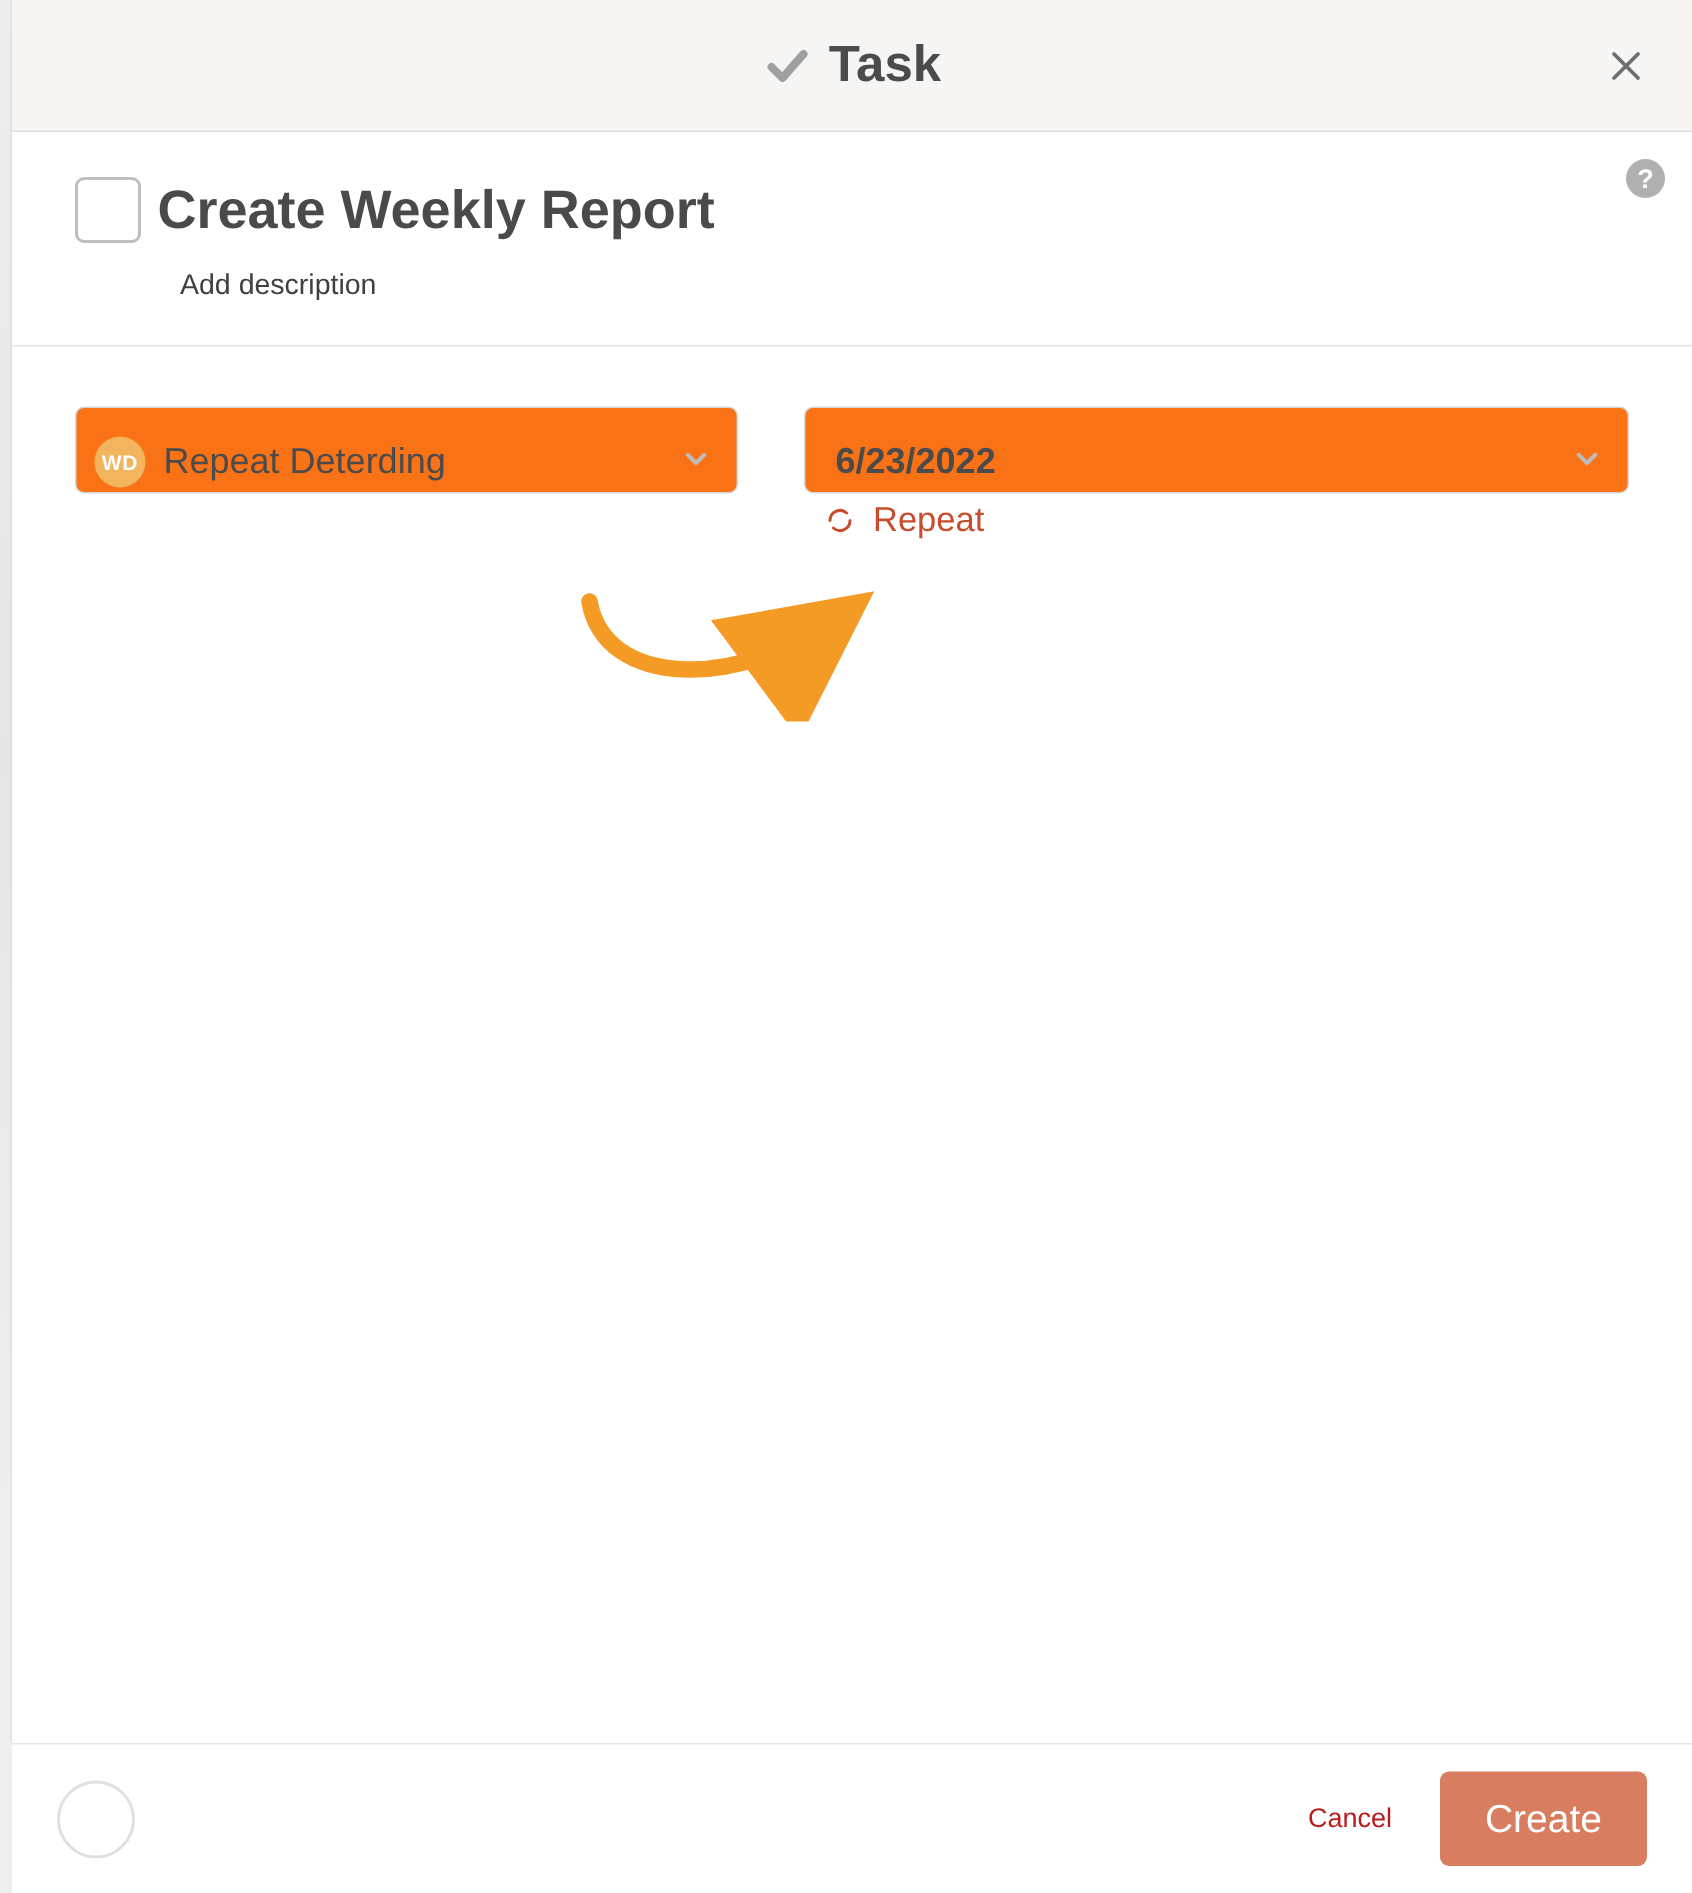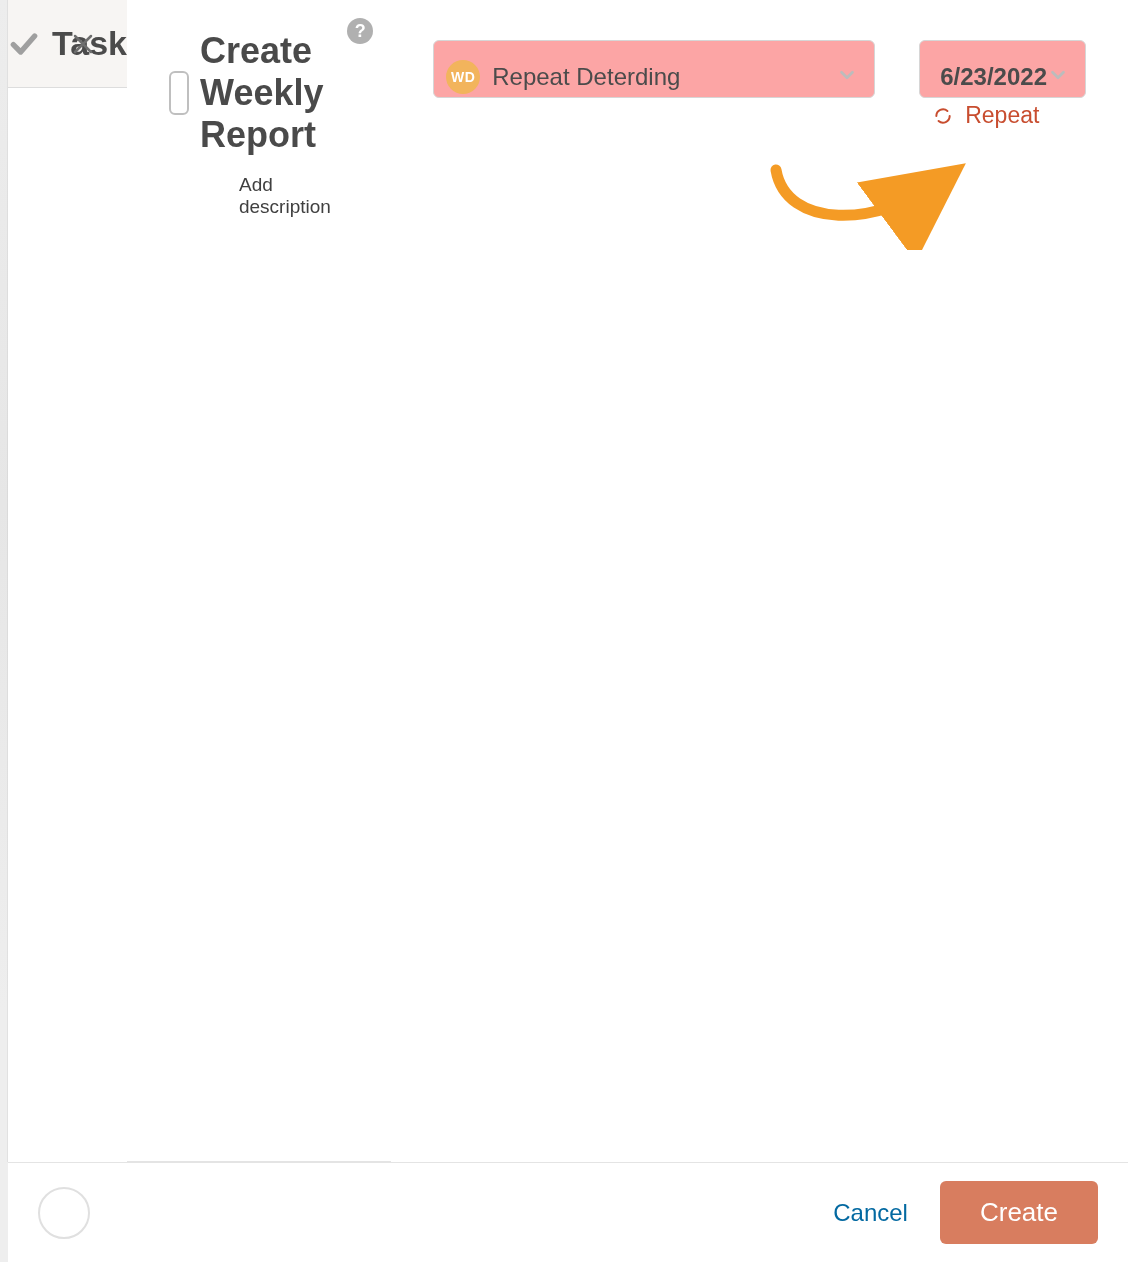--- a/index.html
+++ b/index.html
@@ -23,21 +23,21 @@
       background: linear-gradient(#ededed, #e6e6e6 40%, #eee 80%);
     }
 
     .modal {
       position: absolute;
       left: 8px;
       right: 0;
       top: 0;
       bottom: 100px;
       display: flex;
-      flex-direction: row;
+      flex-direction: column;
       background: #fff;
       box-shadow: -1px 0 0 rgba(0,0,0,0.05);
     }
 
     
     .modal-header {
       height: 88px;
       background: #f7f5f3;
       border-bottom: 1px solid #ddd;
       display: flex;
@@ -138,21 +138,21 @@
       color: #8b8b8b;
       margin-bottom: 18px;
     }
     .select-box {
       height: 58px;
       border: 1px solid #d6d6d6;
       border-radius: 6px;
       padding: 16px 16px 0 12px;
       display: flex;
       align-items: center;
-      background: #fca5a5;
+      background: #f97316;
       cursor: pointer;
     }
     .select-box .chev {
       margin-left: auto;
       color: #bcbcbc;
     }
     .select-box .value {
       font-size: 24px;
       color: #4b4b4b;
     }
@@ -211,33 +211,33 @@
       width: 52px;
       height: 52px;
       border: 2px solid #e0e0e0;
       border-radius: 50%;
       background: #fff;
     }
     .footer .spacer { flex: 1; }
     .btn-cancel {
       background: none;
       border: none;
-      font-size: 24px;
-      color: #0369a1;
+      font-size: 18px;
+      color: #b91c1c;
       cursor: pointer;
       padding: 10px 18px;
       margin-right: 14px;
     }
     .btn-create {
       background: #d87d5f;
       border: none;
       color: #fff;
       font-size: 26px;
       font-weight: 500;
-      padding: 16px 40px;
+      padding: 16px 30px;
       border-radius: 6px;
       cursor: pointer;
     }
   </style>
 </head>
 <body>
 
 <div class="bg-edge"></div>
 
 <div class="modal">

